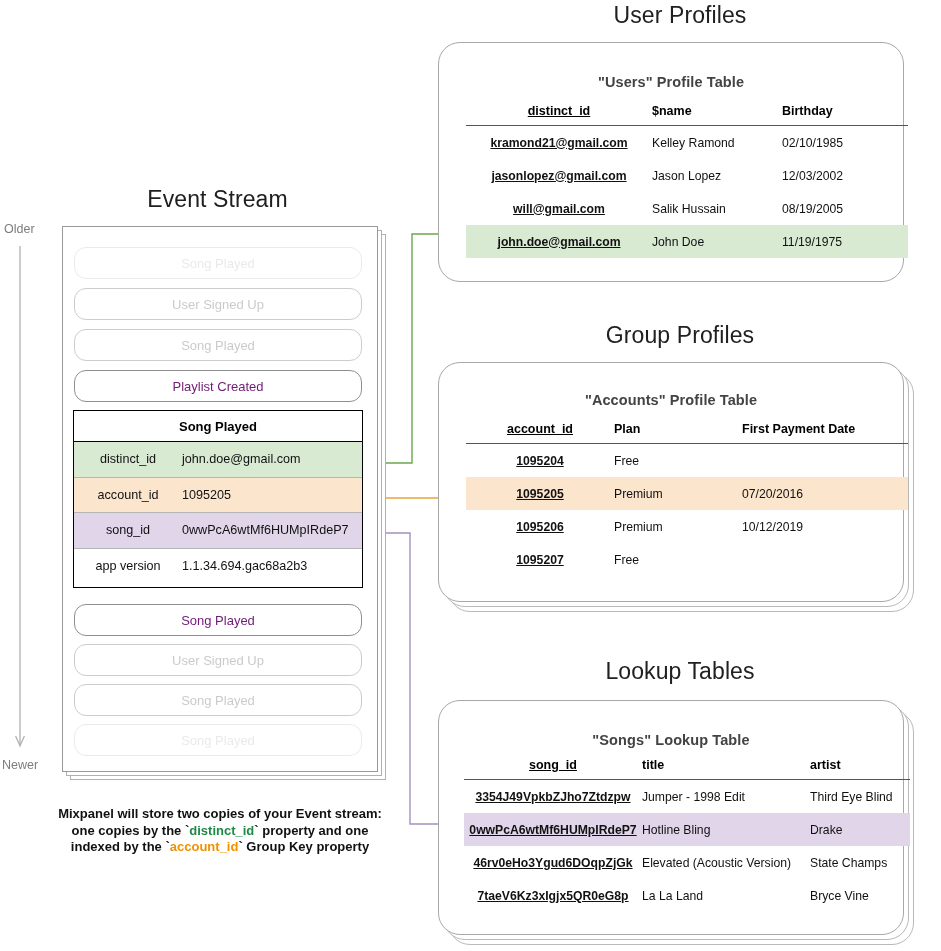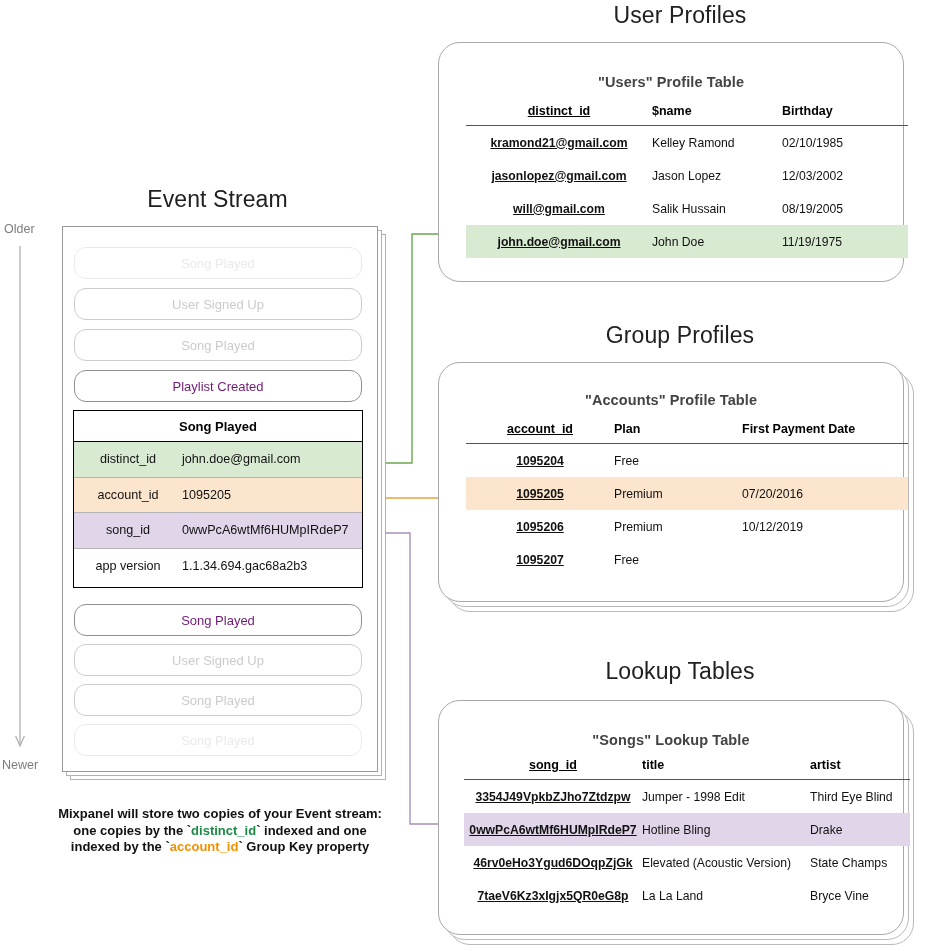--- a/index.html
+++ b/index.html
@@ -230,21 +230,21 @@
 </div>
 <div class="abs evt-row faded-1" style="left:74px;top:684px;width:288px;height:32px;">
   <span>Song Played</span>
 </div>
 <div class="abs evt-row faded-2" style="left:74px;top:724px;width:288px;height:32px;">
   <span>Song Played</span>
 </div>
 
 <div class="abs caption" style="left:30px;top:806px;width:380px;">
   <div>Mixpanel will store two copies of your Event stream:</div>
-  <div><span>one copies by the `</span><span class="cap-green">distinct_id</span><span>` indexed and one</span></div>
+  <div><span>one copies by the `</span><span class="cap-green">distinct_id</span><span>` property and one</span></div>
   <div><span>indexed by the `</span><span class="cap-orange">account_id</span><span>` Group Key property</span></div>
 </div>
 
 <div class="abs section-title" style="left:440px;top:2px;width:480px;">User Profiles</div>
 <div class="abs card" style="left:438px;top:42px;width:466px;height:240px;"></div>
 <div class="abs tbl-title" style="left:438px;top:74px;width:466px;">"Users" Profile Table</div>
 <div class="abs" style="left:466px;top:104px;width:442px;">
   <table class="dt">
     <colgroup>
         <col style="width:186px">

